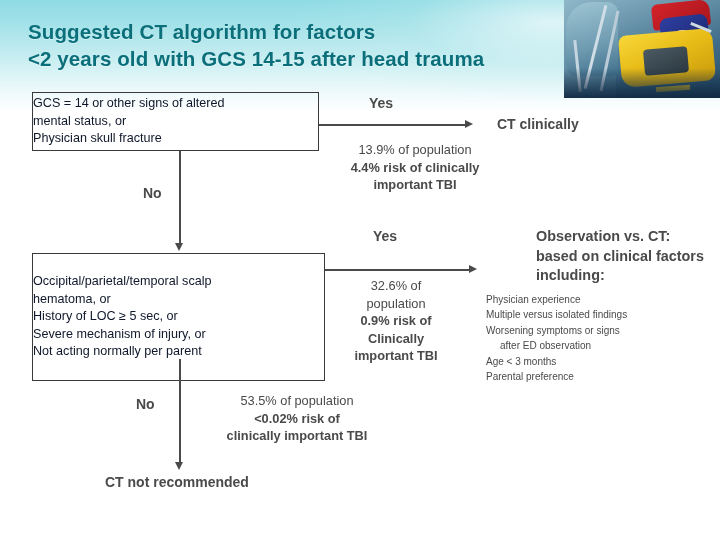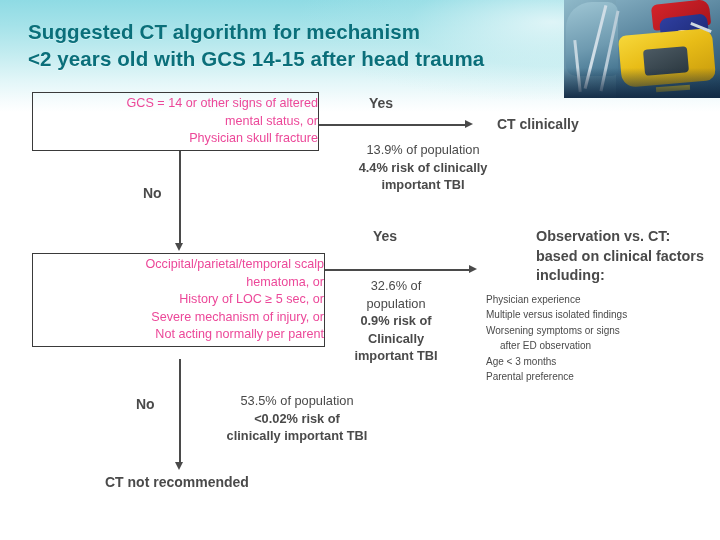--- a/index.html
+++ b/index.html
@@ -100,31 +100,31 @@
     text-shadow: 0 1px 0 rgba(255,255,255,0.35);
   }
   .title .l2 { display: block; }
 
   
   .box {
     position: absolute;
     box-sizing: border-box;
     border: 1.6px solid #3a3a3a;
     background: transparent;
-    color: #ec4899;
+    color: #0f172a;
     font-size: 12.6px;
     line-height: 17.5px;
     text-align: center;
     display: flex;
     flex-direction: column;
-    align-items: flex-end;
+    align-items: flex-start;
     justify-content: center;
   }
   #box-gcs { left: 32px; top: 92px; width: 287px; height: 59px; }
-  #box-criteria { left: 32px; top: 253px; width: 293px; height: 94px; }
+  #box-criteria { left: 32px; top: 253px; width: 293px; height: 128px; }
   #box-criteria .ln { display: block; }
 
   
   .outcome {
     position: absolute;
     color: #4a4a4a;
     font-size: 14px;
     font-weight: bold;
     white-space: nowrap;
   }
@@ -147,21 +147,21 @@
   
   .stat {
     position: absolute;
     color: #4a4a4a;
     text-align: center;
     font-size: 12.8px;
     line-height: 17.5px;
   }
   .stat .reg { font-weight: normal; display: block; }
   .stat .bold { font-weight: bold; display: block; }
-  #stat1 { left: 340px; top: 141px; width: 166px; }
+  #stat1 { left: 332px; top: 141px; width: 166px; }
   #stat2 { left: 340px; top: 277px; width: 112px; }
   #stat3 { left: 190px; top: 392px; width: 214px; }
 
   
   #panel-head {
     position: absolute;
     left: 496px; top: 227px;
     width: 225px;
     color: #4a4a4a;
     font-size: 14.4px;
@@ -227,21 +227,21 @@
     <div class="ph-yellow-slot"></div>
     <div class="ph-rail1"></div>
     <div class="ph-rail2"></div>
     <div class="ph-rail3"></div>
     <div class="ph-strap"></div>
     <div class="ph-tube"></div>
     <div class="ph-dark"></div>
   </div>
 
   <div class="title">
-    <span class="l1">Suggested CT algorithm for mechanism</span>
+    <span class="l1">Suggested CT algorithm for factors</span>
     <span class="l2">&lt;2 years old with GCS 14-15 after head trauma</span>
   </div>
 
   <div class="box" id="box-gcs">
     <span class="ln">GCS = 14 or other signs of altered</span>
     <span class="ln">mental status, or</span>
     <span class="ln">Physician skull fracture</span>
   </div>
 
   <div class="box" id="box-criteria">

